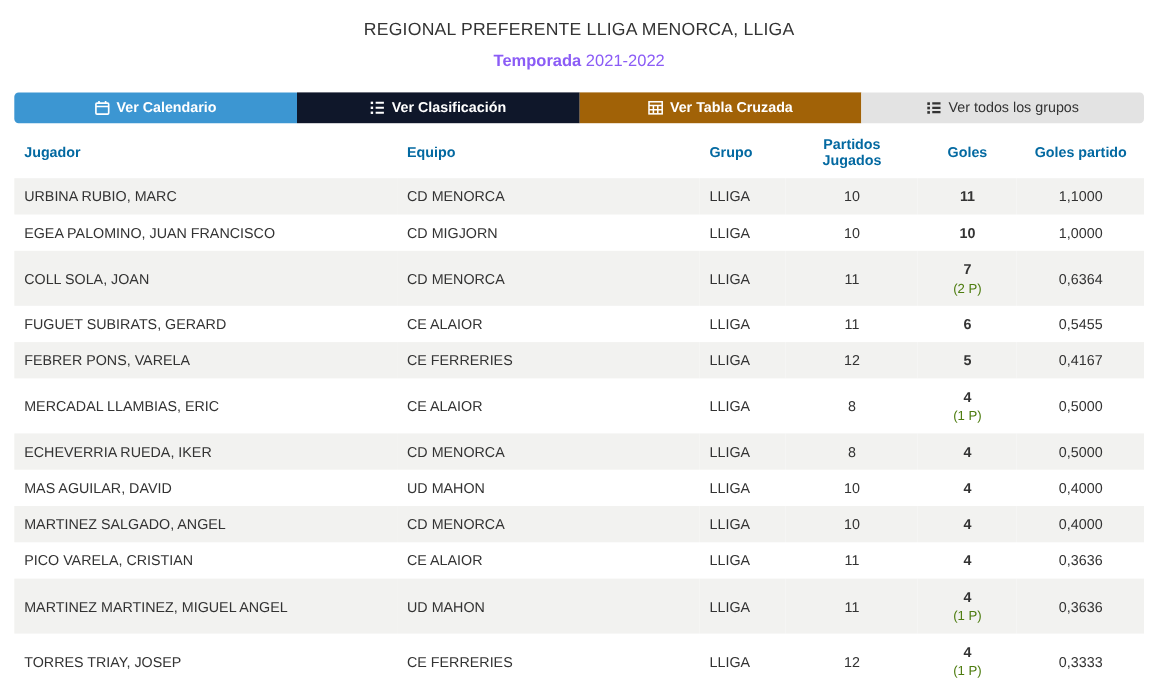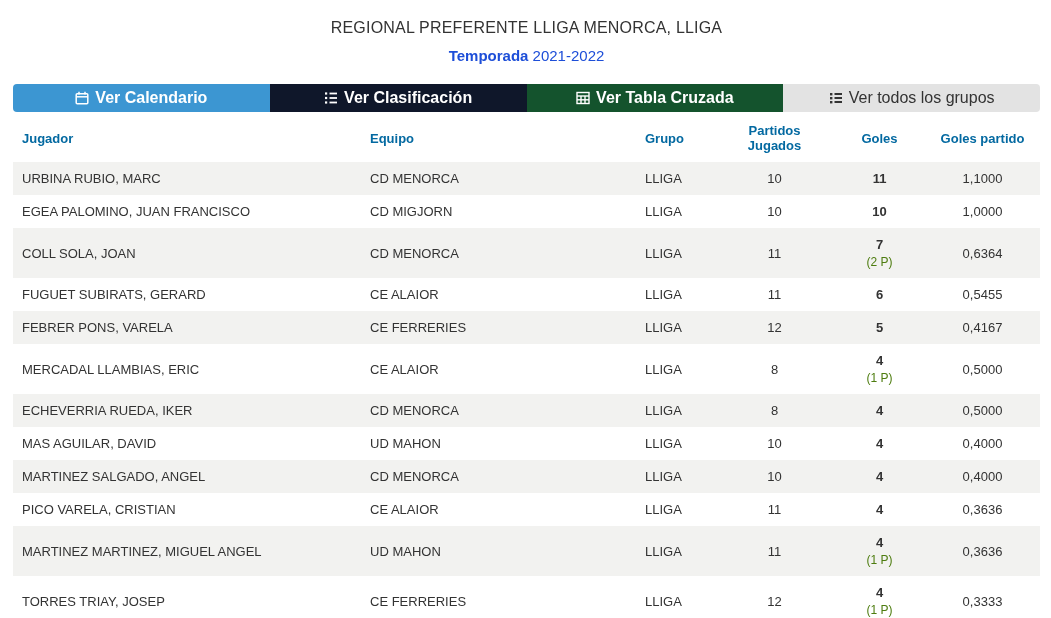--- a/index.html
+++ b/index.html
@@ -7,34 +7,34 @@
     width:1051px;height:618px;overflow:hidden;
     font-family:"Liberation Sans","DejaVu Sans",sans-serif;
     color:#333;font-size:13px;
   }
   .wrap{width:1027px;margin-left:13px;}
   .page-title{
     padding-top:19px;text-align:center;font-size:16px;font-weight:400;
     color:#333;margin:0;line-height:18px;letter-spacing:.2px;
   }
   .season{
-    text-align:center;font-size:15px;margin-top:10px;line-height:18px;color:#1d4ed8;
+    text-align:center;font-size:15px;margin-top:10px;line-height:18px;color:#8b5cf6;
   }
   .season b{font-weight:700;}
   
   .tabs{display:flex;margin-top:19px;height:28px;}
   .tab{
     flex:1 1 0;display:flex;align-items:center;justify-content:center;
-    gap:6px;font-size:16px;font-weight:700;color:#fff;cursor:pointer;
+    gap:6px;font-size:13px;font-weight:700;color:#fff;cursor:pointer;
     text-decoration:none;line-height:28px;white-space:nowrap;
   }
   .tab svg{display:block;}
   .tab-blue{background:#3c96d2;border-radius:4px 0 0 4px;}
   .tab-teal{background:#0f172a;}
-  .tab-orange{background:#14532d;}
+  .tab-orange{background:#a16207;}
   .tab-gray{background:#e3e3e3;color:#333;font-weight:400;border-radius:0 4px 4px 0;}
   
   table{border-collapse:collapse;width:1027px;margin-top:2px;table-layout:fixed;}
   th{
     font-weight:700;font-size:13px;color:#0369a1;text-align:left;
     padding:9px 8px 9px 9px;height:14px;
   }
   td{
     font-size:13px;color:#333;padding:9px 8px 9px 9px;vertical-align:middle;
   }

